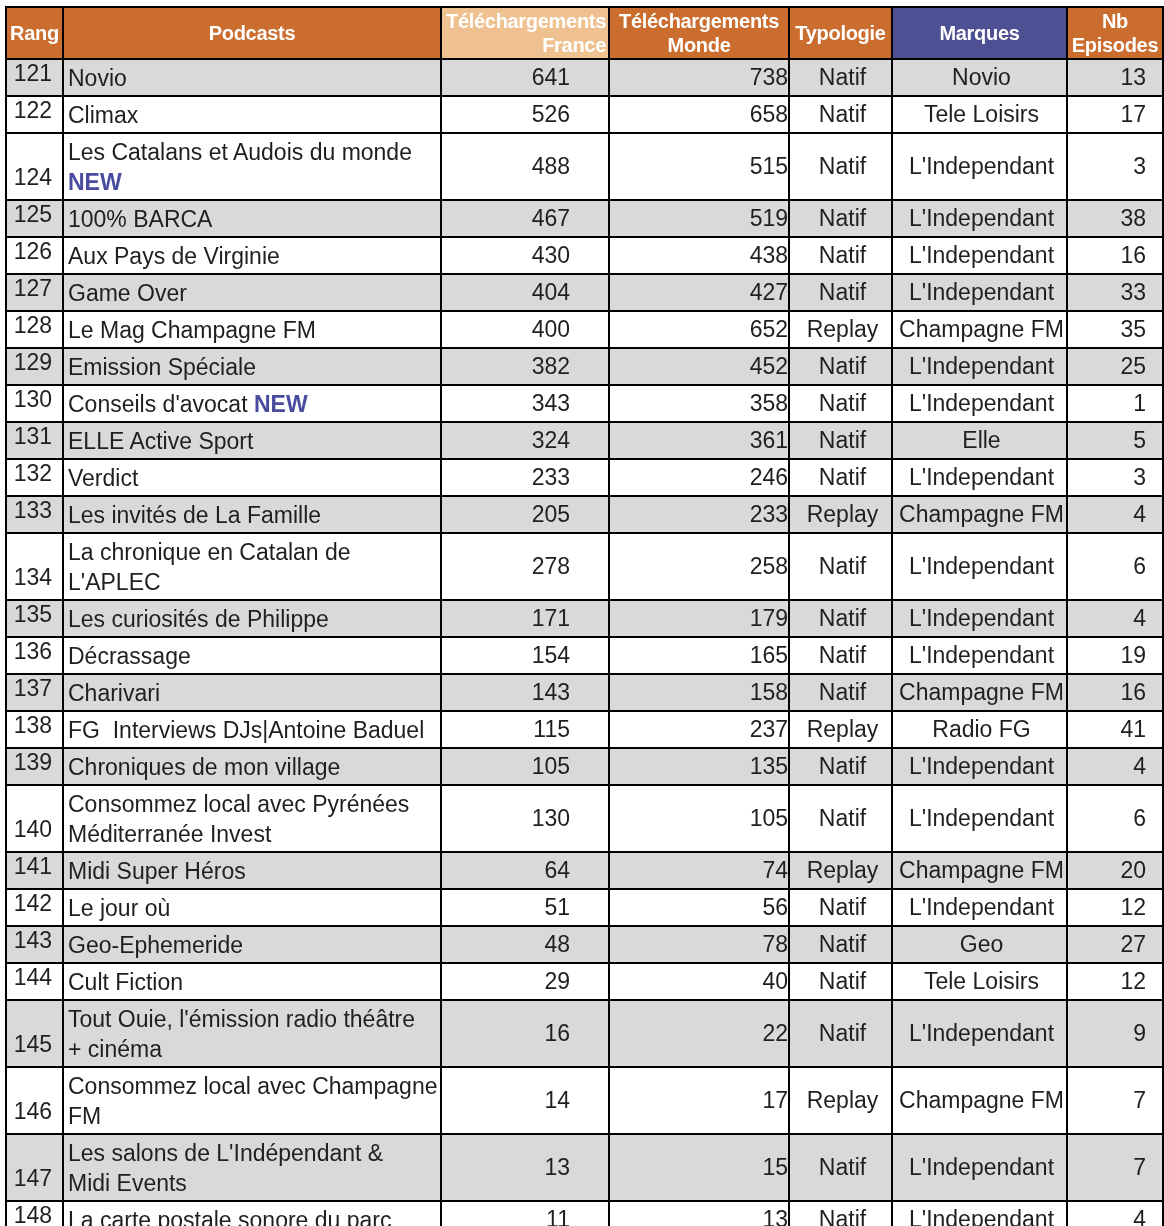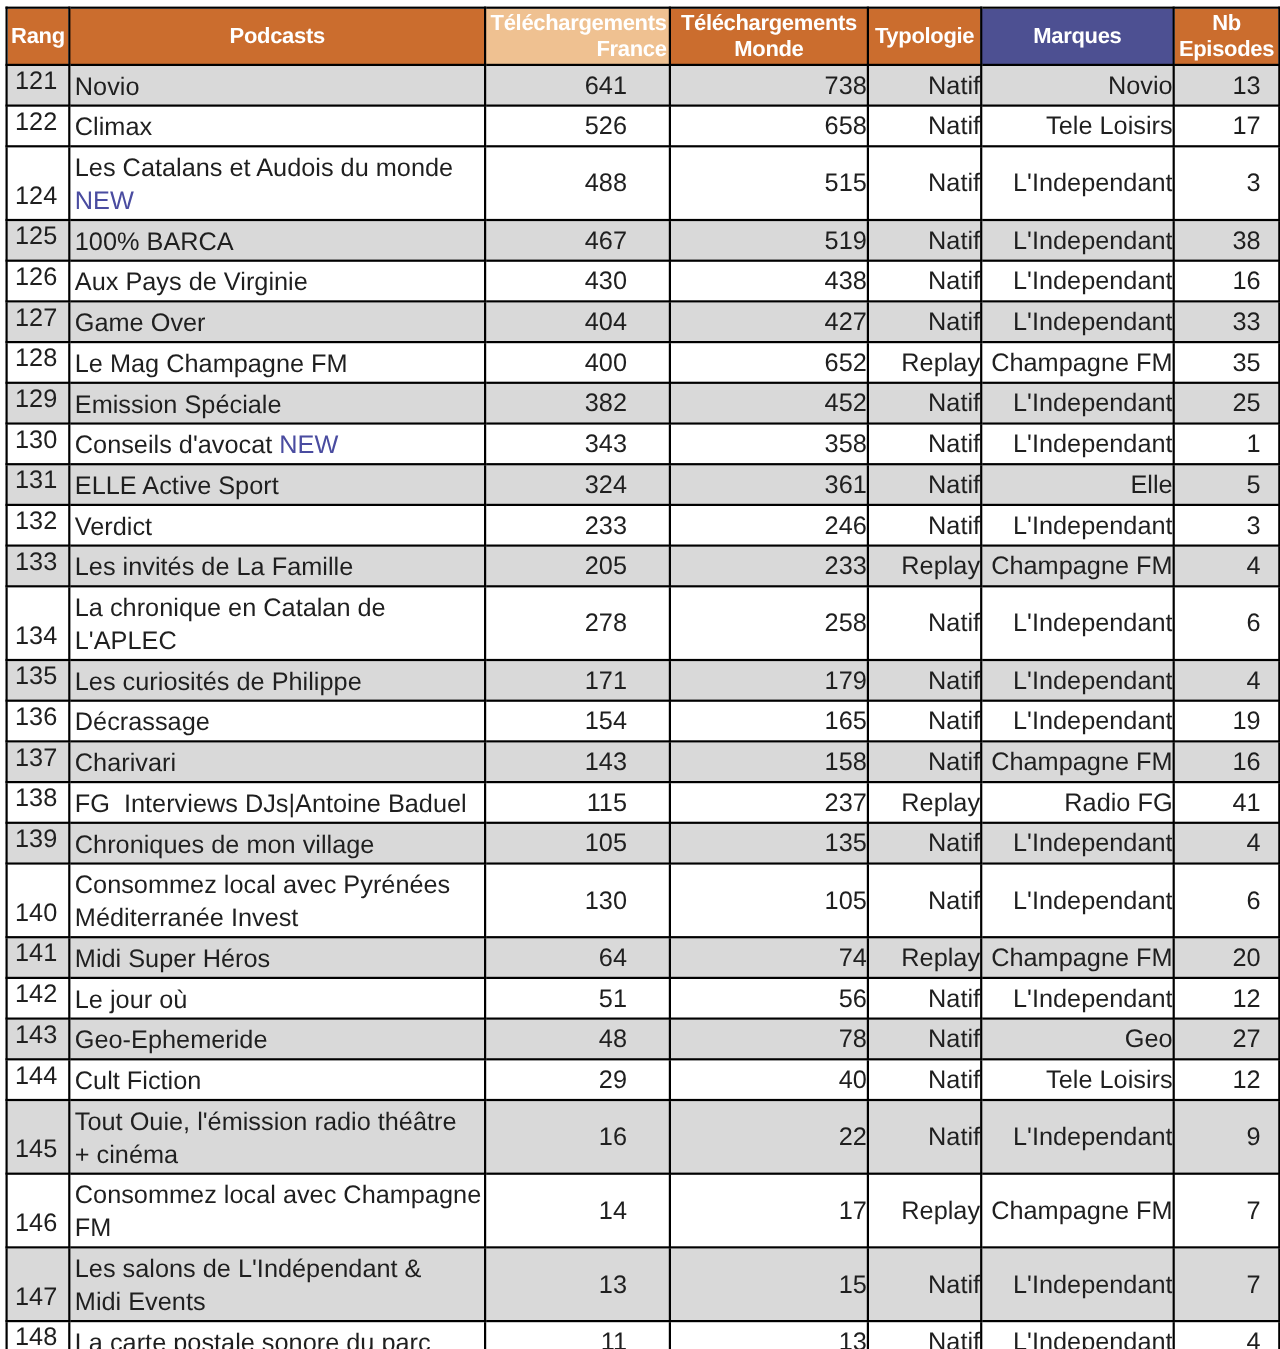--- a/index.html
+++ b/index.html
@@ -37,23 +37,23 @@
   tbody tr.tall { height:67px; }
   tbody tr.shaded td { background:var(--row-gray,#D9D9D9); }
   tbody tr.plain  td { background:var(--row-white,#FFFFFF); }
   td { font-size:23px; }
   td.c-rang    { text-align:right; vertical-align:bottom; padding:0 10px 8px 0; }
   td.c-podcast { text-align:left;  vertical-align:bottom; padding:1px 2px 2px 4px;
                  line-height:30px; white-space:pre-wrap; }
   td.c-fr      { text-align:right; vertical-align:middle; padding-right:38px; }
   td.c-monde   { text-align:right; vertical-align:middle; }
   td.c-typo,
-  td.c-marque  { text-align:right;  vertical-align:middle; padding-left:4px; }
+  td.c-marque  { text-align:center;  vertical-align:middle; padding-left:4px; }
   td.c-ep      { text-align:right; vertical-align:middle; padding-right:16px; }
-  .new-badge   { font-weight:normal; color:var(--new-text,#4A4CA0); }
+  .new-badge   { font-weight:bold; color:var(--new-text,#4A4CA0); }
 </style>
 </head>
 <body>
 
 <table class="rank-table">
   <colgroup>
     <col style="width:57px">
     <col style="width:378px">
     <col style="width:168px">
     <col style="width:180px">

